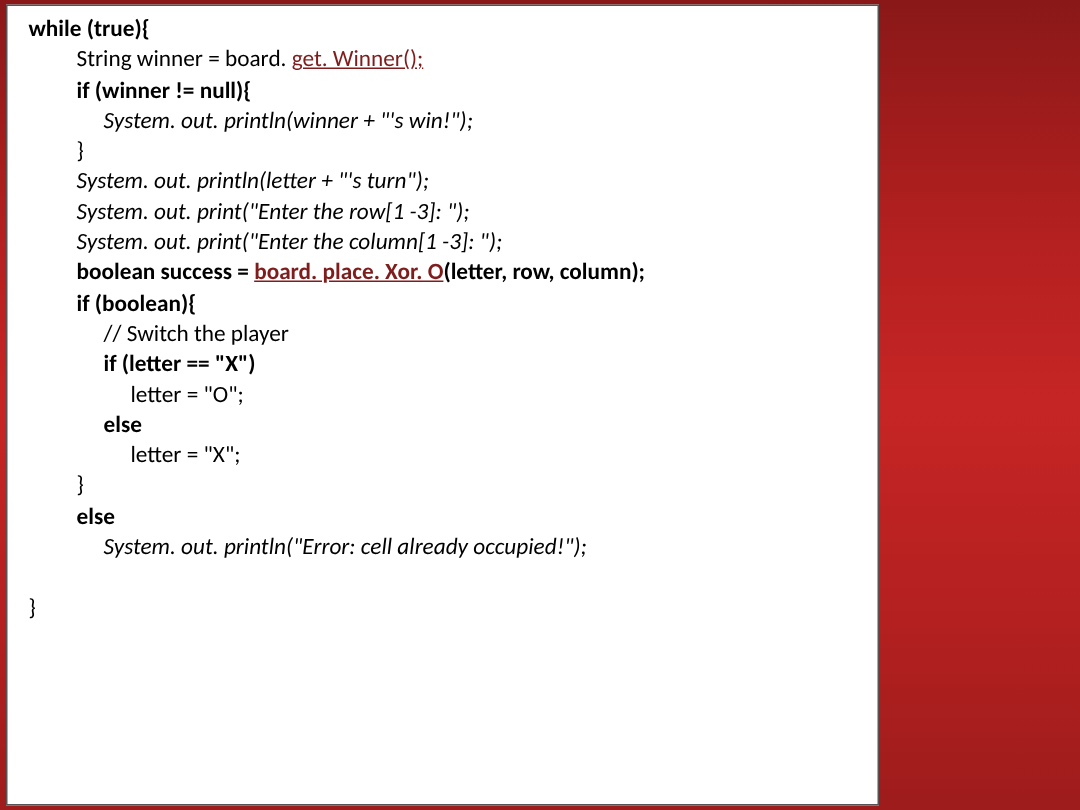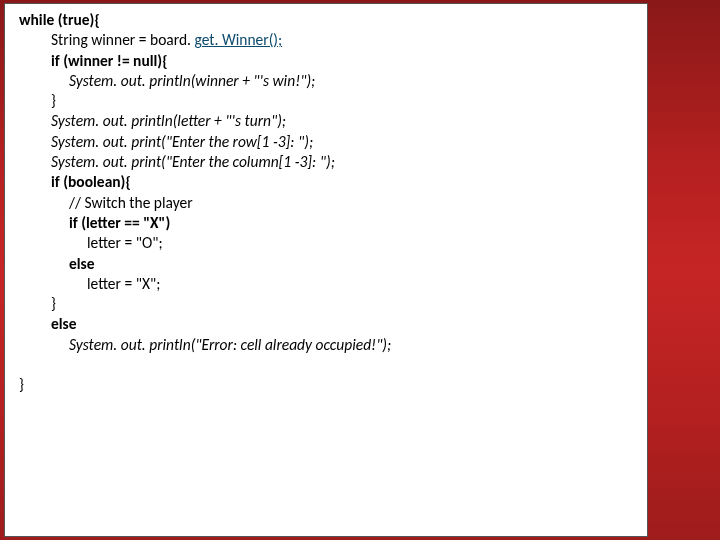--- a/index.html
+++ b/index.html
@@ -10,57 +10,58 @@
     overflow: hidden;
   }
   body {
     background: linear-gradient(180deg, #8a1818 0%, #a01c1c 15%, #b52020 30%, #c62525 50%, #b52020 75%, #9e1c1c 100%);
     font-family: "Calibri", "Segoe UI", Arial, sans-serif;
   }
   .code-box {
     position: absolute;
     top: 3px;
     left: 4px;
-    width: 644px;
+    width: 582px;
     height: 534px;
     background: #ffffff;
     border: 1px solid #555;
     box-sizing: border-box;
     padding: 6px 10px 6px 14px;
   }
   .line {
     font-size: 15.5px;
     line-height: 20.3px;
     white-space: pre;
     font-family: "Calibri", "Segoe UI", Arial, sans-serif;
     color: #000;
   }
   .bold { font-weight: 700; }
   .italic { font-style: italic; }
   .link {
-    color: #0c4a6e;
+    color: #7f1d1d;
     text-decoration: underline;
   }
   .i1 { padding-left: 0px; }
   .i2 { padding-left: 32px; }
   .i3 { padding-left: 50px; }
   .i4 { padding-left: 68px; }
 </style>
 </head>
 <body>
 
 <div class="code-box">
   <div class="line i1"><span class="bold">while (true){</span></div>
   <div class="line i2"><span>String winner = board. </span><span class="link">get. Winner();</span></div>
   <div class="line i2"><span class="bold">if (winner != null){</span></div>
   <div class="line i3 italic"><span>System. </span><span>out. println(winner</span><span> + "'s win!");</span></div>
   <div class="line i2"><span>}</span></div>
   <div class="line i2 italic"><span>System. </span><span>out. println(letter</span><span> + "'s turn");</span></div>
   <div class="line i2 italic"><span>System. </span><span>out. print("Enter</span><span> the row[1 -3]: ");</span></div>
   <div class="line i2 italic"><span>System. </span><span>out. print("Enter</span><span> the column[1 -3]: ");</span></div>
+  <div class="line i2"><span class="bold">boolean success = </span><span class="bold link">board. place. Xor. O</span><span class="bold">(letter, row, column);</span></div>
   <div class="line i2"><span class="bold">if (boolean){</span></div>
   <div class="line i3"><span>// Switch the player</span></div>
   <div class="line i3"><span class="bold">if (letter == "X")</span></div>
   <div class="line i4"><span>letter = "O";</span></div>
   <div class="line i3"><span class="bold">else</span></div>
   <div class="line i4"><span>letter = "X";</span></div>
   <div class="line i2"><span>}</span></div>
   <div class="line i2"><span class="bold">else</span></div>
   <div class="line i3 italic"><span>System. </span><span>out. println("Error</span><span>: cell already occupied!");</span></div>
   <div class="line i2"><span> </span></div>

